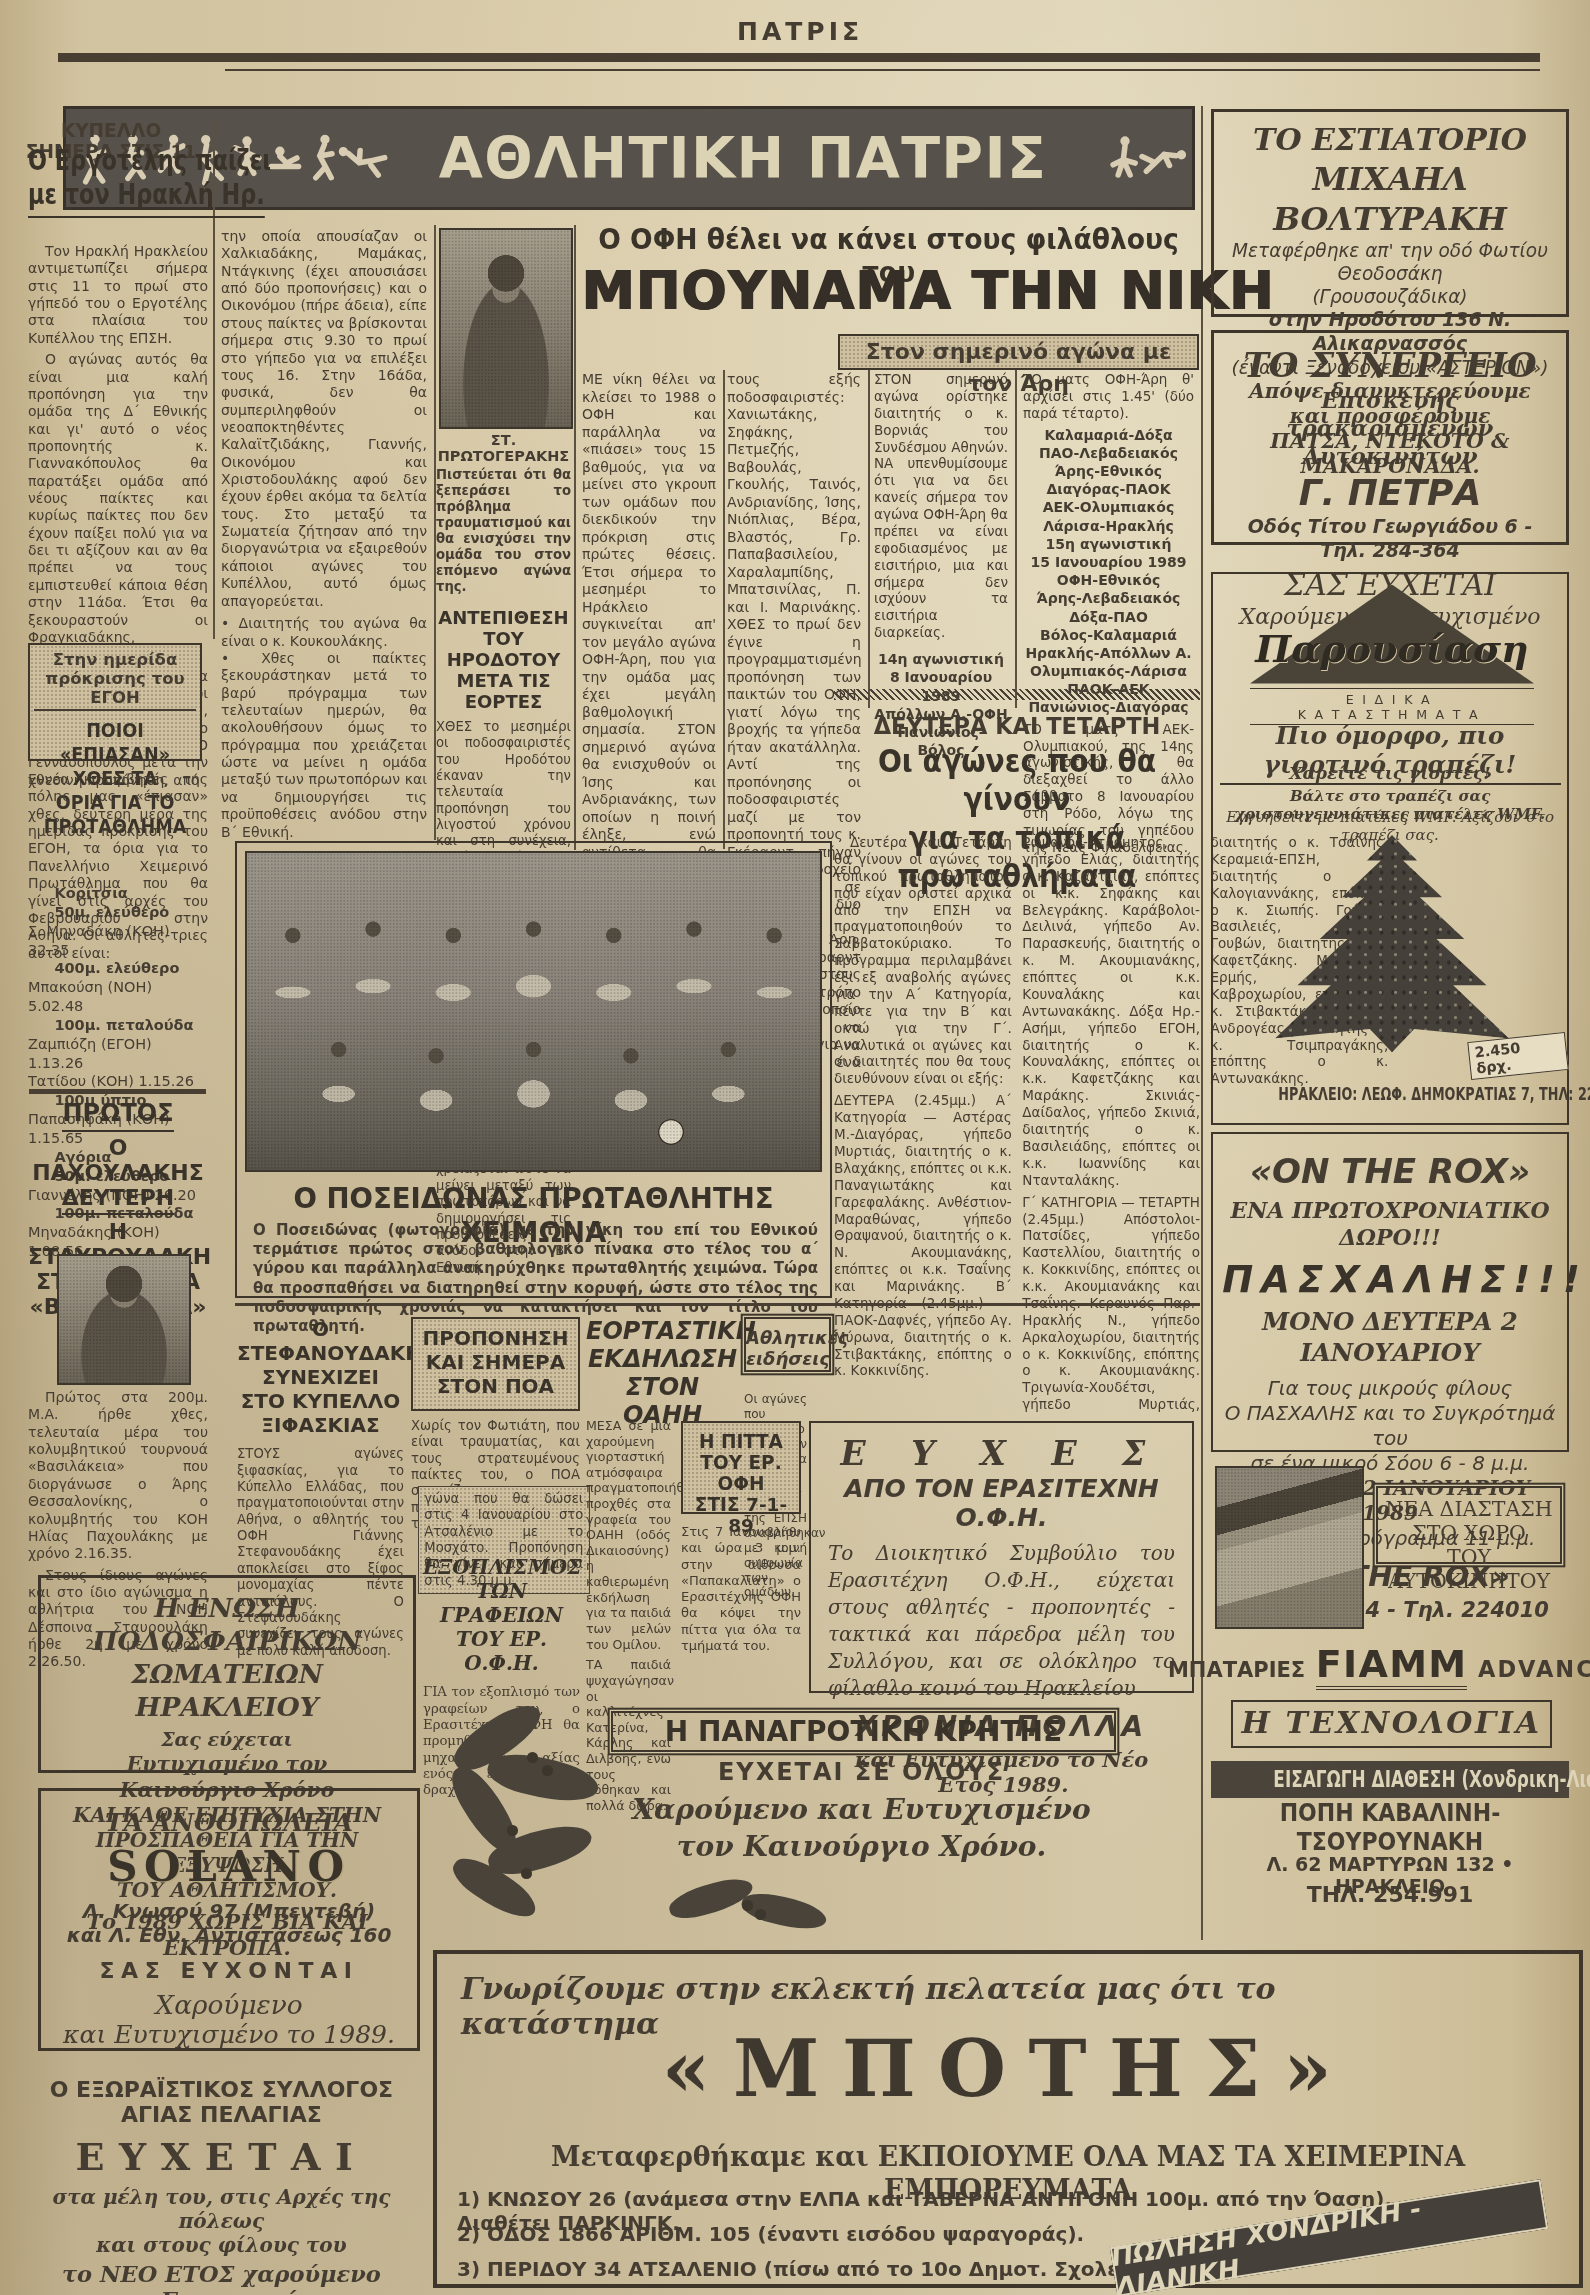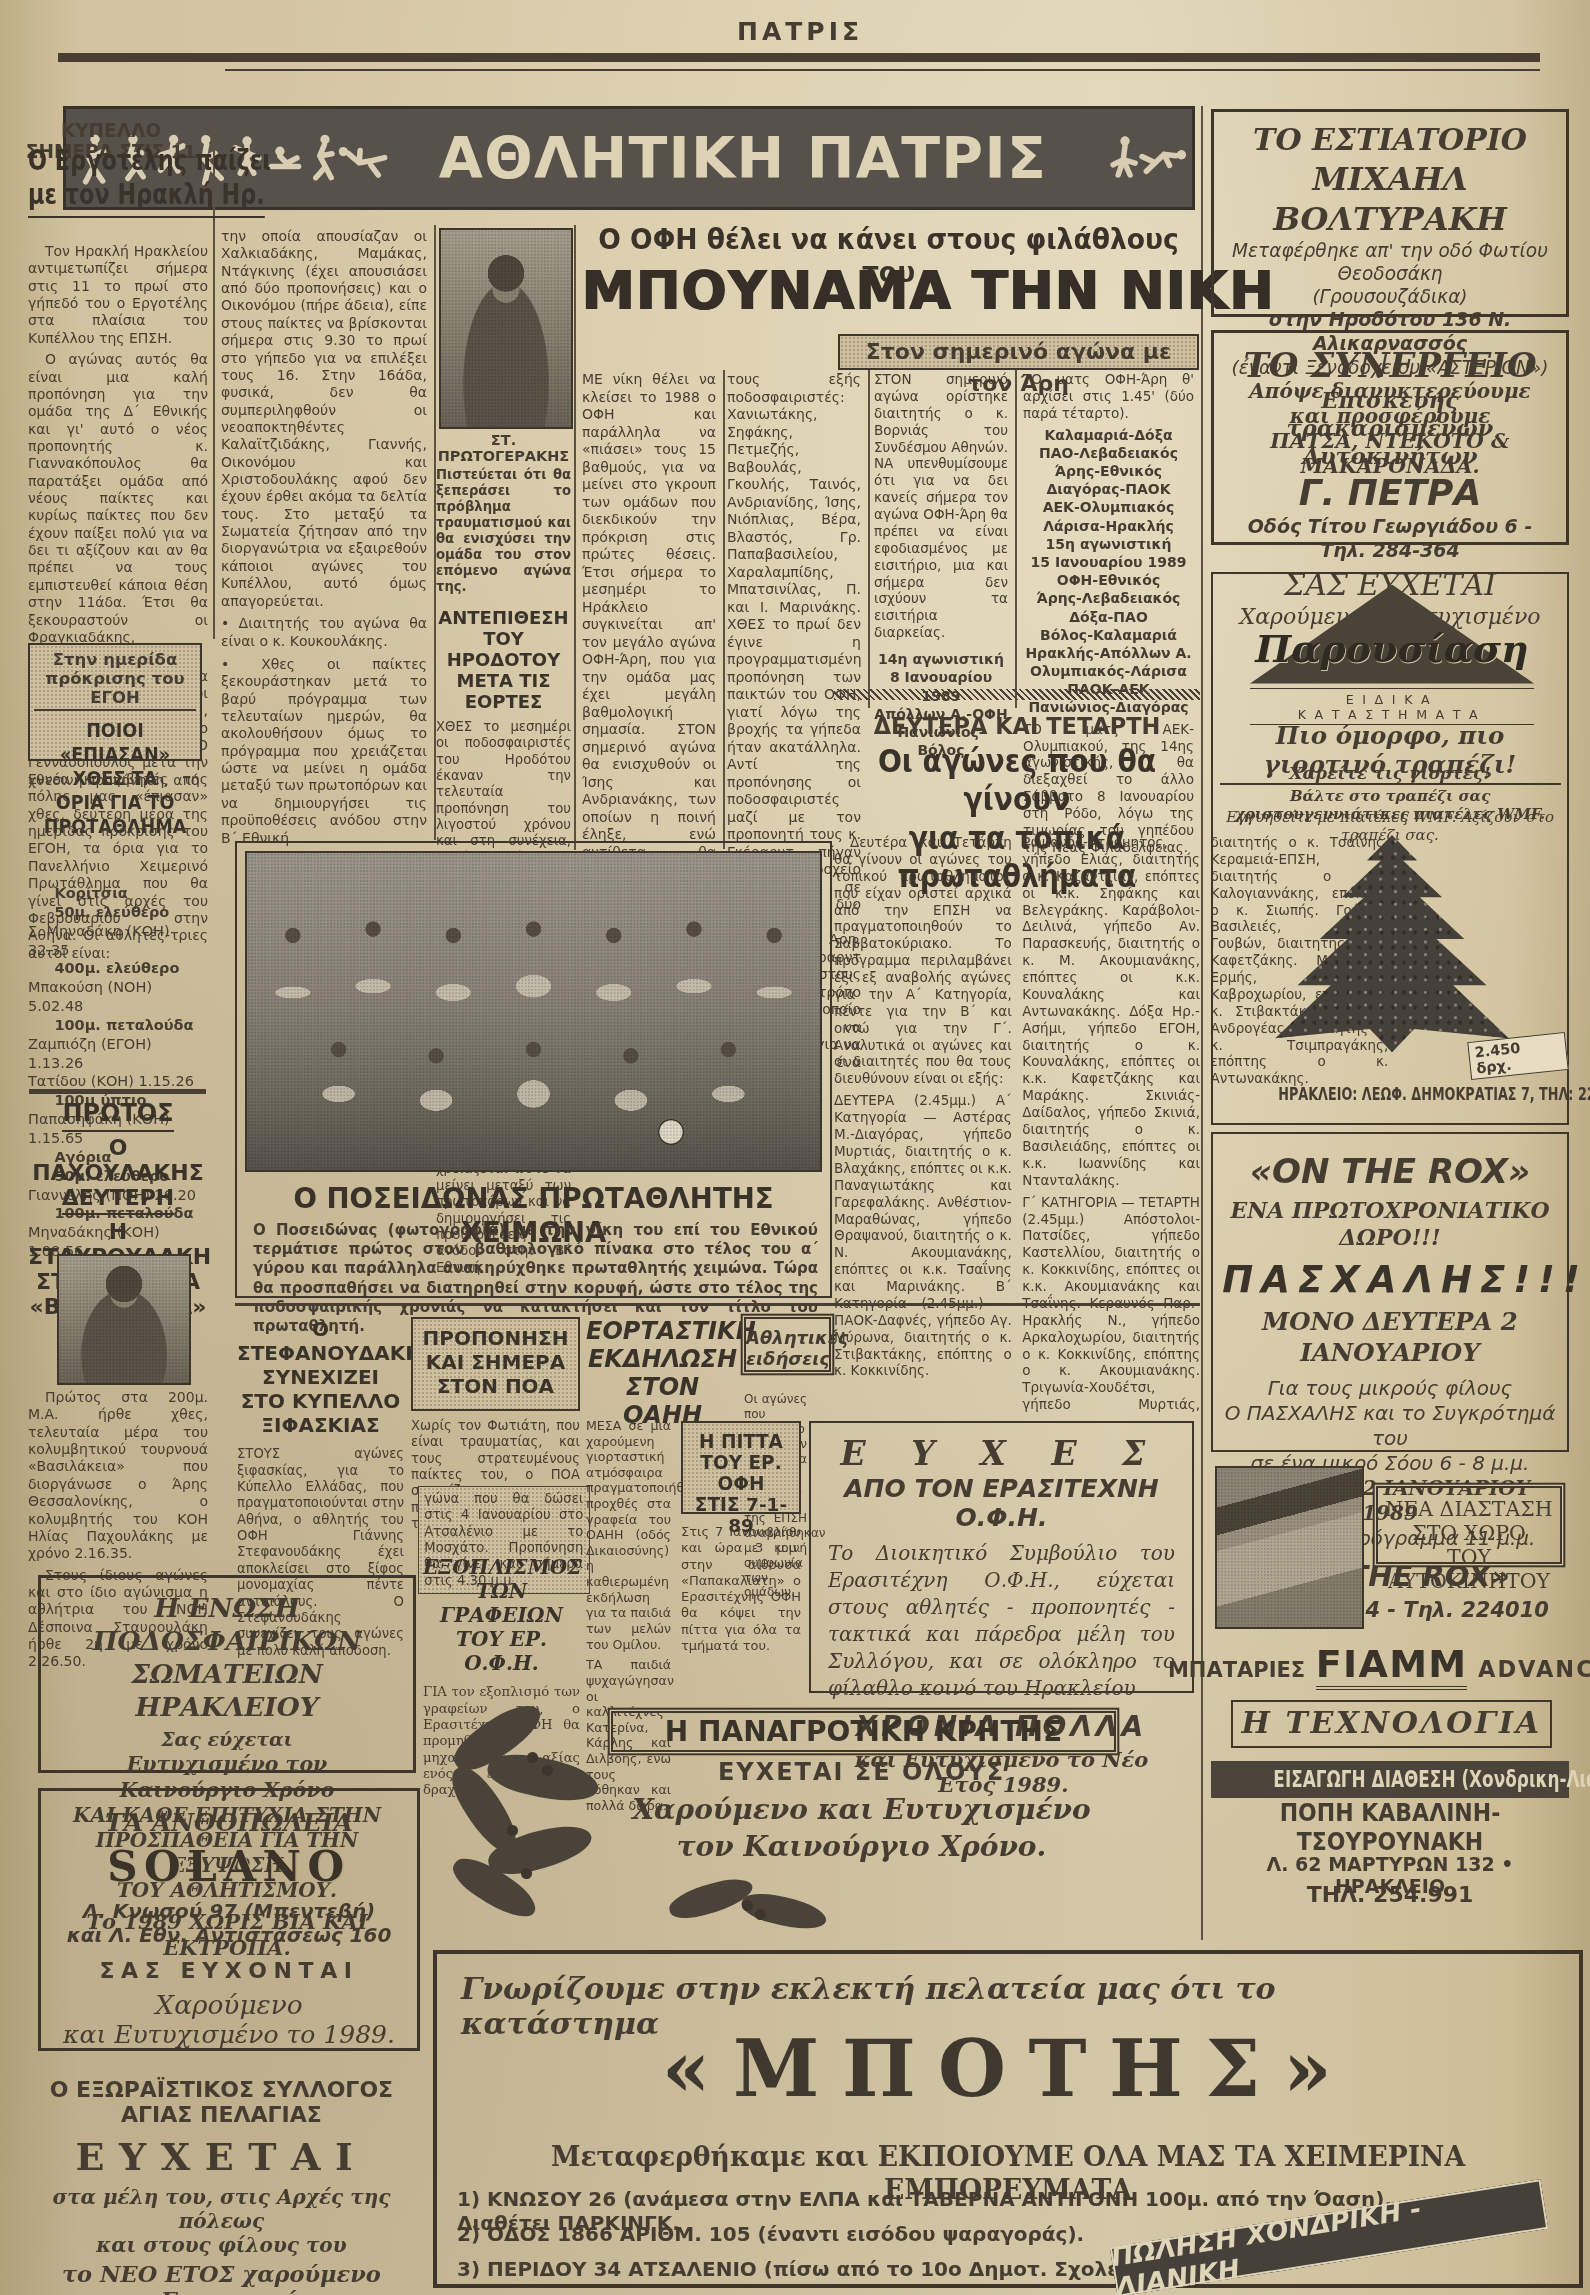--- a/index.html
+++ b/index.html
@@ -141,21 +141,21 @@
     <span class="sx8" style="border-bottom:2.6px solid #3a332a;padding-bottom:4px;">με τον Ηρακλή Ηρ.</span>
   </div>
   <div class="abs j body-t" style="left:28px;top:243px;width:180px;">
     <p style="margin:0 0 4px;text-indent:17px;">Τον Ηρακλή Ηρακλείου αντιμετωπίζει σήμερα στις 11 το πρωί στο γήπεδό του ο Εργοτέλης στα πλαίσια του Κυπέλλου της ΕΠΣΗ.</p>
     <p style="margin:0 0 4px;text-indent:17px;">Ο αγώνας αυτός θα είναι μια καλή προπόνηση για την ομάδα της Δ΄ Εθνικής και γι' αυτό ο νέος προπονητής κ. Γιαννακόπουλος θα παρατάξει ομάδα από νέους παίκτες και κυρίως παίκτες που δεν έχουν παίξει πολύ για να δει τι αξίζουν και αν θα πρέπει να τους εμπιστευθεί κάποια θέση στην 11άδα. Έτσι θα ξεκουραστούν οι Φραγκιαδάκης, Καρέλλης και Πασαδάς.</p>
     <p style="margin:0;text-indent:17px;">Επίσης θα απουσιάσουν οι τιμωρημένοι Μαμάκας, Πασπαράκης καθώς και ο τραυματίας Νιόπλιας. Ο Γενναδόπουλος μετά την χθεσινή προπόνηση, από</p>
   </div>
 
   <div class="abs j body-t" style="left:221px;top:228px;width:206px;">
     <p style="margin:0 0 5.3px;">την οποία απουσίαζαν οι Χαλκιαδάκης, Μαμάκας, Ντάγκινης (έχει απουσιάσει από δύο προπονήσεις) και ο Οικονόμου (πήρε άδεια), είπε στους παίκτες να βρίσκονται σήμερα στις 9.30 το πρωί στο γήπεδο για να επιλέξει τους 16. Στην 16άδα, φυσικά, δεν θα συμπεριληφθούν οι νεοαποκτηθέντες Καλαϊτζιδάκης, Γιαννής, Οικονόμου και Χριστοδουλάκης αφού δεν έχουν έρθει ακόμα τα δελτία τους. Στο μεταξύ τα Σωματεία ζήτησαν από την διοργανώτρια να εξαιρεθούν κάποιοι αγώνες του Κυπέλλου, αυτό όμως απαγορεύεται.</p>
-    <p style="margin:0 0 6px;">• Διαιτητής του αγώνα θα είναι ο κ. Κουκουλάκης.</p>
+    <p style="margin:0 0 0;">• Διαιτητής του αγώνα θα είναι ο κ. Κουκουλάκης.</p>
     <p style="margin:0;">• Χθες οι παίκτες ξεκουράστηκαν μετά το βαρύ πρόγραμμα των τελευταίων ημερών, θα ακολουθήσουν όμως το πρόγραμμα που χρειάζεται ώστε να μείνει η ομάδα μεταξύ των πρωτοπόρων και να δημιουργήσει τις προϋποθέσεις ανόδου στην Β΄ Εθνική.</p>
   </div>
 
   <div class="abs box tone" style="left:28px;top:643px;width:174px;height:118px;padding:5.3px 4px;box-sizing:border-box;">
     <div class="c" style="font-size:16.5px;font-weight:bold;"><span class="kick-u">Στην ημερίδα πρόκρισης του ΕΓΟΗ</span></div>
     <div class="c b" style="font-size:20px;margin-top:6.6px;color:#3a332a;">
       <span class="sx88">ΠΟΙΟΙ «ΕΠΙΑΣΑΝ» ΧΘΕΣ ΤΑ</span><br>
       <span class="sx88">ΟΡΙΑ ΓΙΑ ΤΟ ΠΡΩΤΑΘΛΗΜΑ</span>
     </div>
   </div>

